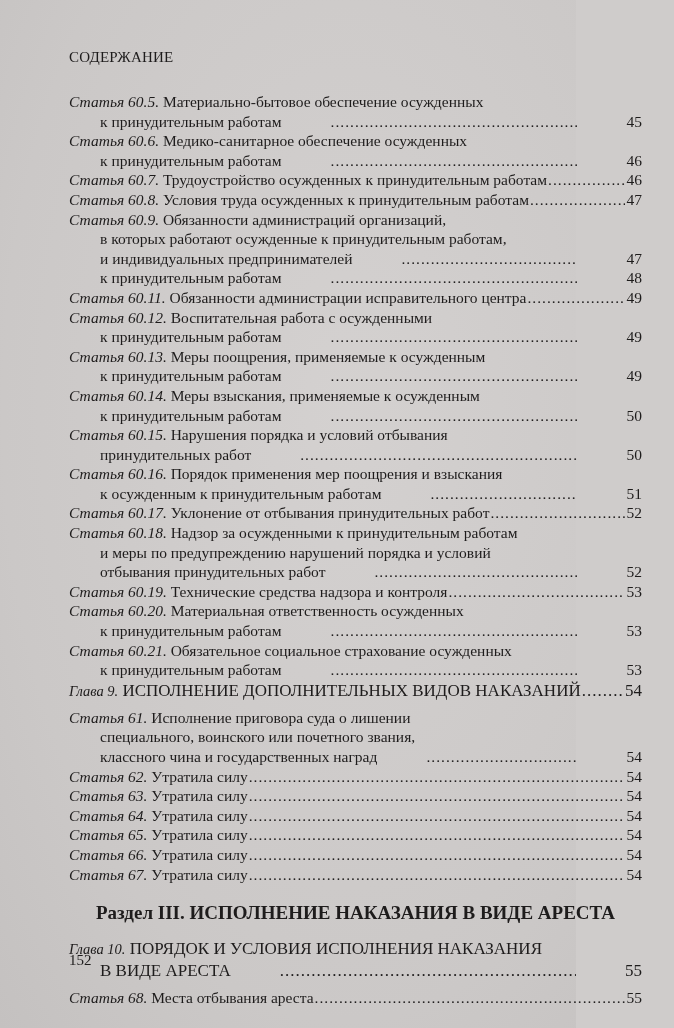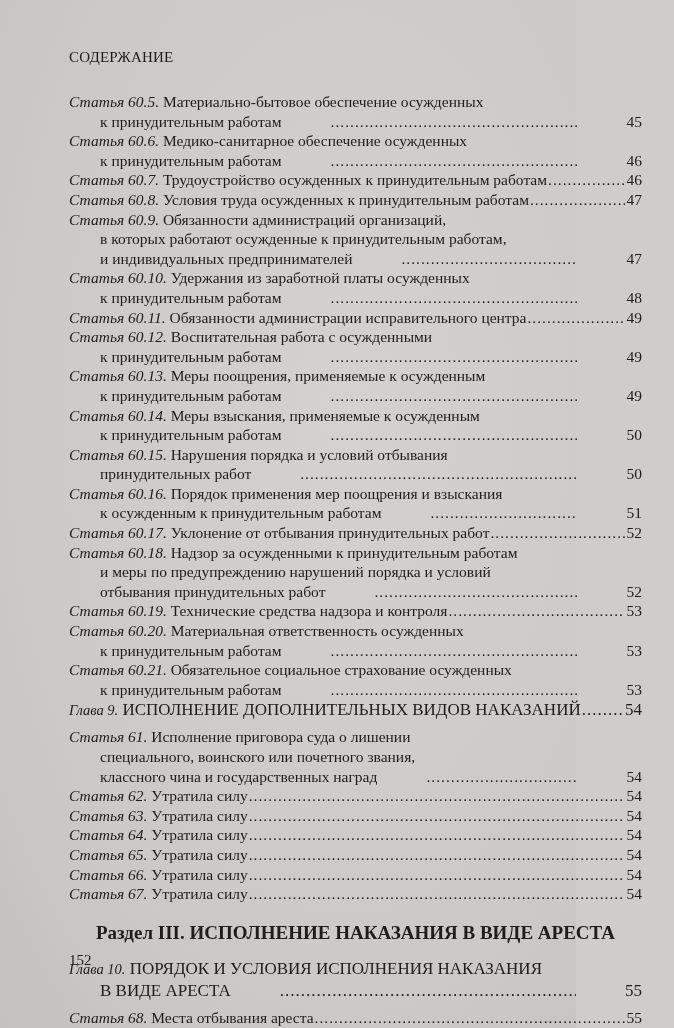--- a/index.html
+++ b/index.html
@@ -61,21 +61,20 @@
           <div class="line cont">
             <span>в которых работают осужденные к принудительным работам,</span>
           </div>
           <div class="line cont">
             <span>и индивидуальных предпринимателей</span>
             <span class="lead"></span>
             <span class="pg">47</span>
           </div>
         </div>
         <div class="entry">
-          <div class="line"><span class="label">Статья 60.10.</span>&nbsp;<span>Удержания из заработной платы осужденных</span></div>
           <div class="line cont">
             <span>к принудительным работам</span>
             <span class="lead"></span>
             <span class="pg">48</span>
           </div>
         </div>
         <div class="entry">
           <div class="line"><span class="label">Статья 60.11.</span>&nbsp;<span>Обязанности администрации исправительного центра</span><span class="lead"></span><span class="pg">49</span></div>
         </div>
         <div class="entry">

